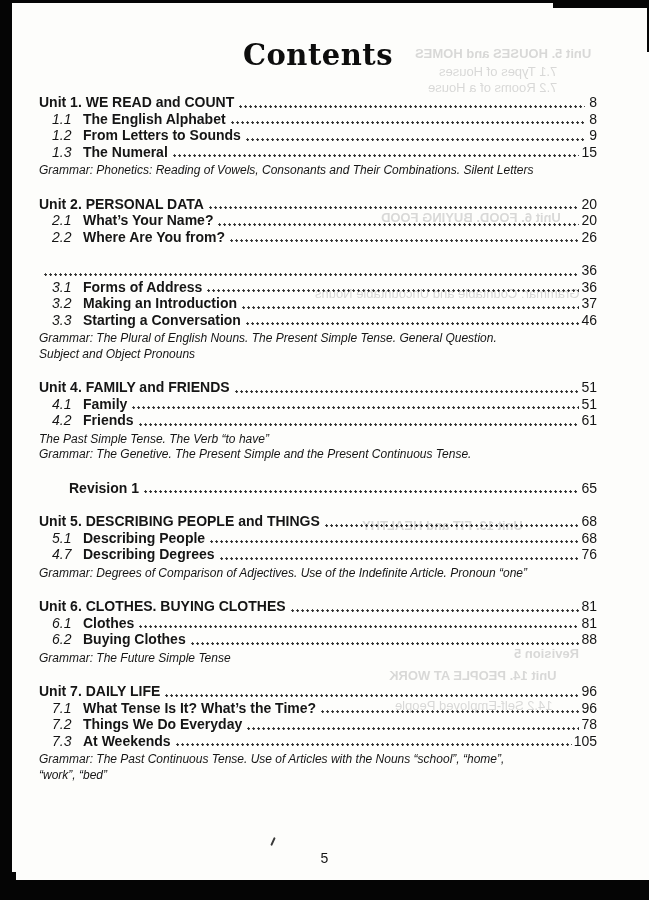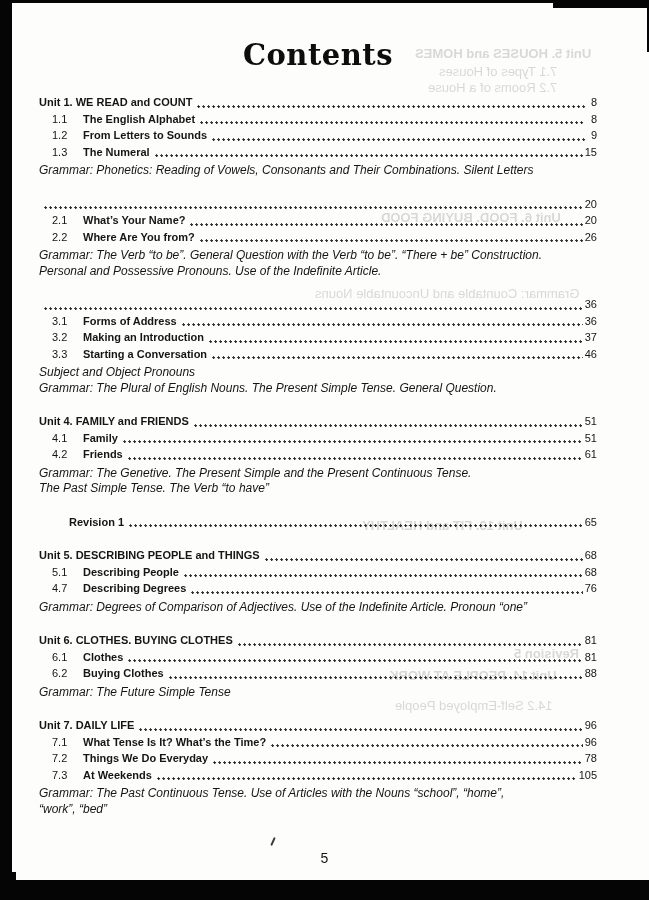--- a/index.html
+++ b/index.html
@@ -27,24 +27,24 @@
   .bleed-line.b{font-weight:bold;}
 
   .content{position:absolute;left:14px;right:52px;top:0;z-index:3;margin-left:25px;}
   h1.doc-title{
     font-family:"DejaVu Serif","Liberation Serif",serif;
     font-weight:bold;font-size:29px;text-align:center;
     margin:38px 0 22px;letter-spacing:.5px;color:#0d0d0d;
   }
   .section{margin-bottom:17px;}
   .section.revision{margin-bottom:17px;padding-left:30px;}
-  .row{display:flex;align-items:baseline;font-size:11px;line-height:16.5px;}
+  .row{display:flex;align-items:baseline;font-size:14px;line-height:16.5px;}
   .row .lbl{white-space:nowrap;font-weight:bold;}
   .head .lbl{font-weight:bold;}
-  .item .num{flex:none;margin-left:13px;width:31px;}
+  .item .num{flex:none;margin-left:13px;width:31px;font-style:italic;}
   .dots{
     flex:1;align-self:flex-end;height:5px;margin:0 2px 2px 5px;
     background-image:radial-gradient(circle at 1.6px 2.6px,#2e2e2e 1.05px,transparent 1.4px);
     background-size:5px 5px;background-repeat:repeat-x;
   }
   .pg{flex:none;min-width:10px;text-align:right;}
   .grammar-block{margin-top:3px;}
   .grammar-line{font-style:italic;font-size:12px;line-height:15.5px;}
 
   .page-number{
@@ -99,39 +99,36 @@
             <span class="lbl">The Numeral</span>
             <span class="dots"></span>
             <span class="pg">15</span>
           </div>
           <div class="grammar-block">
             <div class="grammar-line">Grammar: Phonetics: Reading of Vowels, Consonants and Their Combinations. Silent Letters</div>
           </div>
         </div>
         <div class="section">
           <div class="row head">
+            <span class="lbl">Unit 2. PERSONAL DATA</span>
             <span class="dots"></span>
             <span class="pg">20</span>
           </div>
           <div class="row item">
             <span class="num">2.1</span>
             <span class="lbl">What’s Your Name?</span>
             <span class="dots"></span>
             <span class="pg">20</span>
           </div>
           <div class="row item">
             <span class="num">2.2</span>
             <span class="lbl">Where Are You from?</span>
             <span class="dots"></span>
             <span class="pg">26</span>
           </div>
-          <div class="grammar-block">
-            <div class="grammar-line">Grammar: The Verb “to be”. General Question with the Verb “to be”. “There + be” Construction.</div>
-            <div class="grammar-line">Personal and Possessive Pronouns. Use of the Indefinite Article.</div>
-          </div>
         </div>
         <div class="section">
           <div class="row head">
             <span class="dots"></span>
             <span class="pg">36</span>
           </div>
           <div class="row item">
             <span class="num">3.1</span>
             <span class="lbl">Forms of Address</span>
             <span class="dots"></span>
@@ -143,22 +140,22 @@
             <span class="dots"></span>
             <span class="pg">37</span>
           </div>
           <div class="row item">
             <span class="num">3.3</span>
             <span class="lbl">Starting a Conversation</span>
             <span class="dots"></span>
             <span class="pg">46</span>
           </div>
           <div class="grammar-block">
+            <div class="grammar-line">Grammar: The Plural of English Nouns. The Present Simple Tense. General Question.</div>
             <div class="grammar-line">Subject and Object Pronouns</div>
-            <div class="grammar-line">Grammar: The Plural of English Nouns. The Present Simple Tense. General Question.</div>
           </div>
         </div>
         <div class="section">
           <div class="row head">
             <span class="lbl">Unit 4. FAMILY and FRIENDS</span>
             <span class="dots"></span>
             <span class="pg">51</span>
           </div>
           <div class="row item">
             <span class="num">4.1</span>
@@ -166,22 +163,22 @@
             <span class="dots"></span>
             <span class="pg">51</span>
           </div>
           <div class="row item">
             <span class="num">4.2</span>
             <span class="lbl">Friends</span>
             <span class="dots"></span>
             <span class="pg">61</span>
           </div>
           <div class="grammar-block">
+            <div class="grammar-line">The Past Simple Tense. The Verb “to have”</div>
             <div class="grammar-line">Grammar: The Genetive. The Present Simple and the Present Continuous Tense.</div>
-            <div class="grammar-line">The Past Simple Tense. The Verb “to have”</div>
           </div>
         </div>
         <div class="section revision">
           <div class="row head">
             <span class="lbl">Revision 1</span>
             <span class="dots"></span>
             <span class="pg">65</span>
           </div>
         </div>
         <div class="section">

